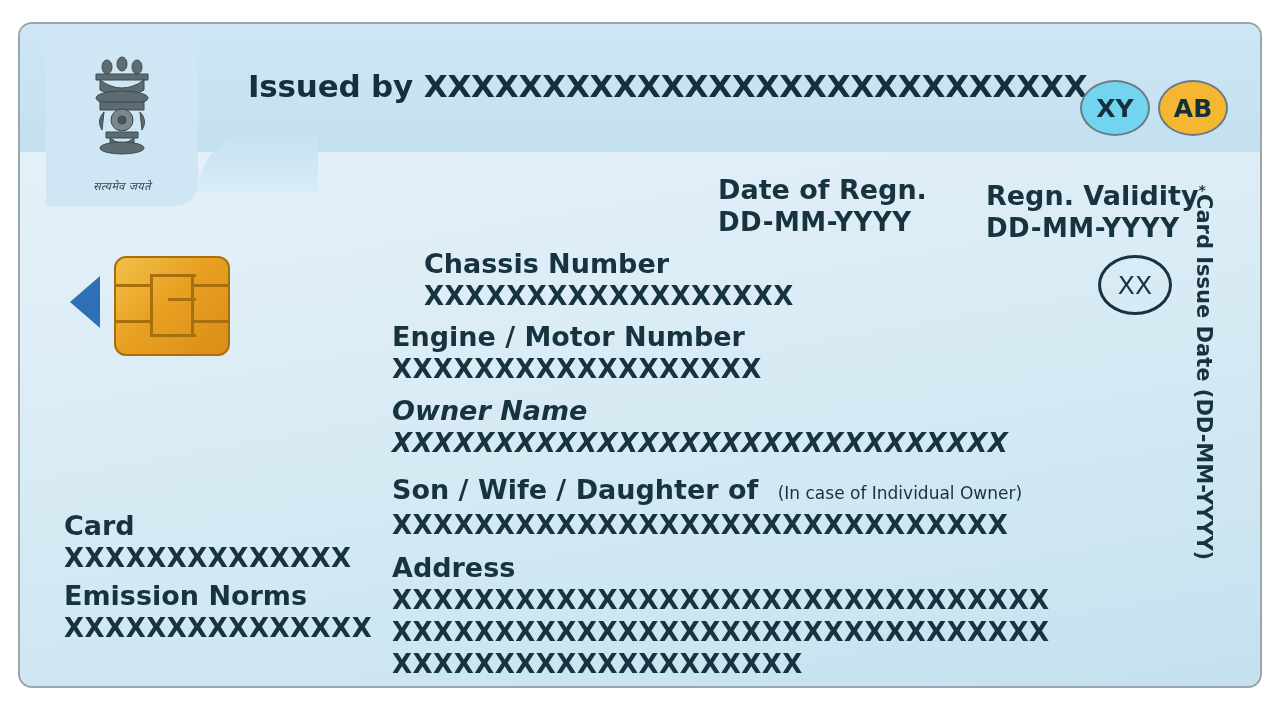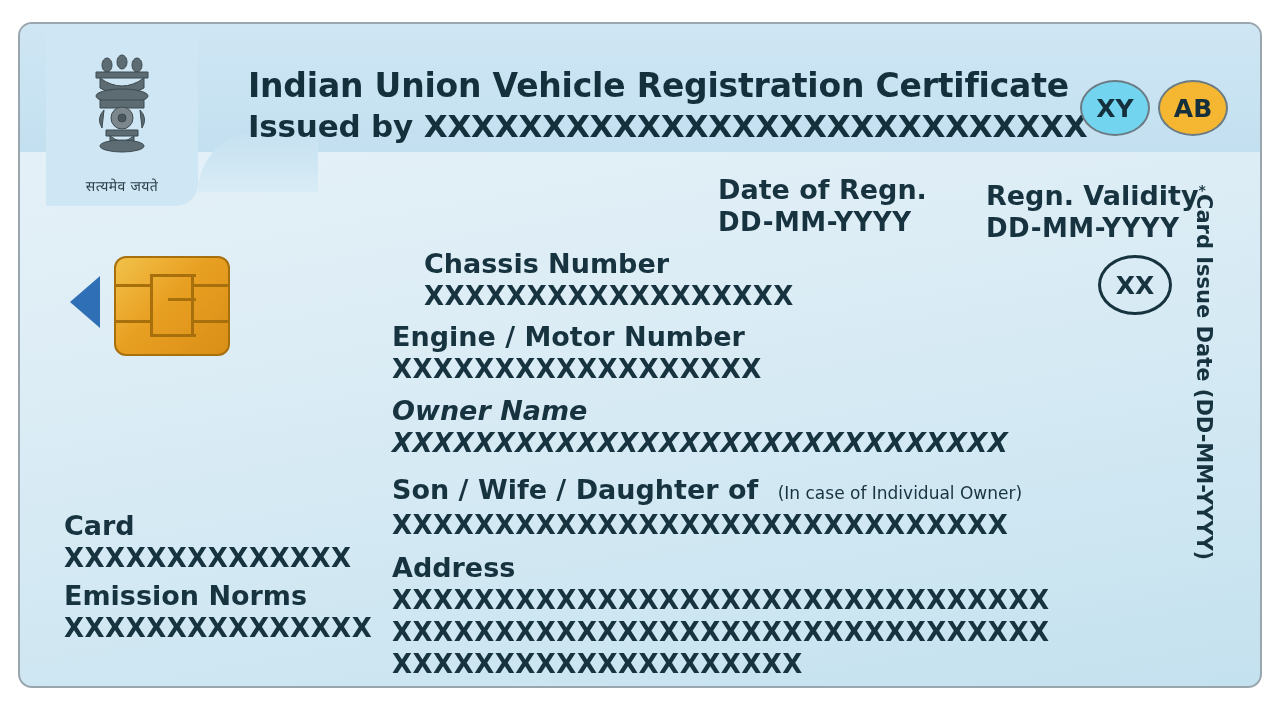--- a/index.html
+++ b/index.html
@@ -54,24 +54,25 @@
     background: #cfe6f4;
     border-bottom-right-radius: 22px;
     display: flex;
     flex-direction: column;
     align-items: center;
     justify-content: center;
   }
 
   .emblem-svg { display:block; }
   .emblem-caption {
-    font-size: 14px;
+    font-size: 11px;
     color: #2a3e46;
     margin-top: 2px;
     letter-spacing: 0.4px;
+    font-style: italic;
   }
 
   .title-block {
     position: absolute;
     left: 228px;
     top: 42px;
     width: 840px;
   }
   .title-line1 {
     font-size: 33px;
@@ -163,21 +164,21 @@
     left: 1078px;
     top: 231px;
     width: 68px;
     height: 54px;
     border: 3px solid #16333f;
     border-radius: 50%;
     display: flex;
     align-items: center;
     justify-content: center;
     font-size: 25px;
-    font-weight: bold;
+    font-weight: normal;
     color: #16333f;
   }
 
   .vertical-text {
     position: absolute;
     left: 1196px;
     top: 170px;
     width: 420px;
     transform: rotate(90deg);
     transform-origin: left top;
@@ -213,21 +214,20 @@
           <path d="M30 84 h32 v6 h-32 z"></path>
           <path d="M34 90 q12 10 24 0 v6 q-12 10 -24 0 z"></path>
           <ellipse cx="46" cy="100" rx="22" ry="6"></ellipse>
         </g>
       </svg>
     </span>
     <div class="emblem-caption">सत्यमेव जयते</div>
   </div>
 
   <div class="title-block">
-    <div class="title-line1">Indian Union Vehicle Registration Certificate</div>
     <div class="title-line2">
       <span>Issued by </span><span>XXXXXXXXXXXXXXXXXXXXXXXXXXXX</span>
     </div>
   </div>
 
   <div class="badge badge-xy">XY</div>
   <div class="badge badge-ab">AB</div>
 
   <div class="chip-arrow"></div>
   <div class="chip">

